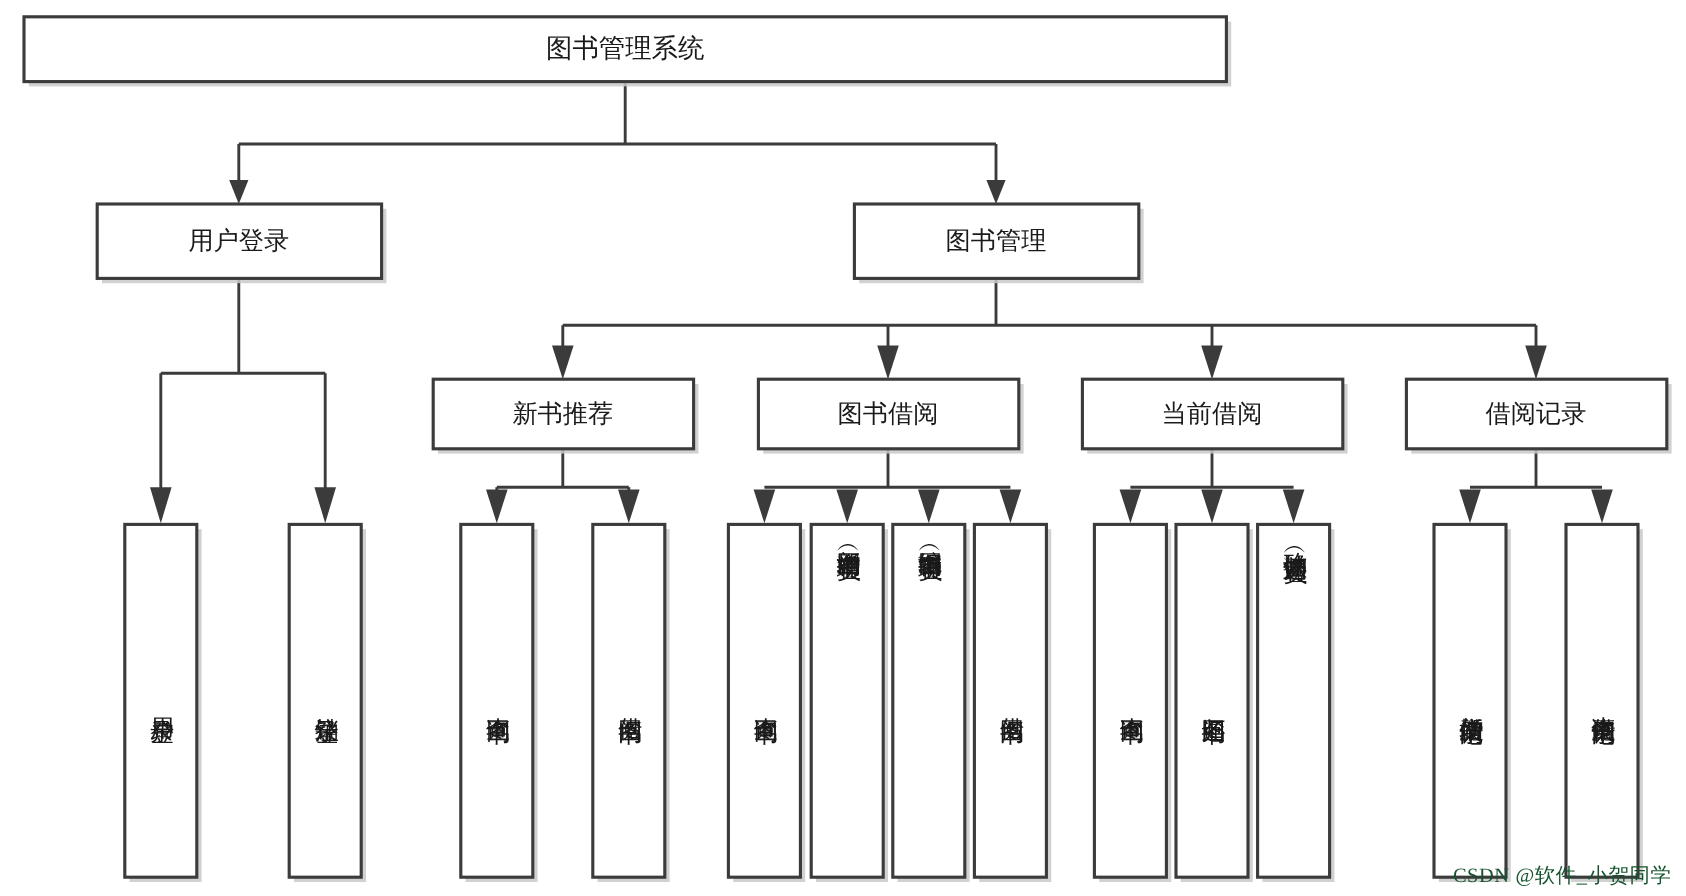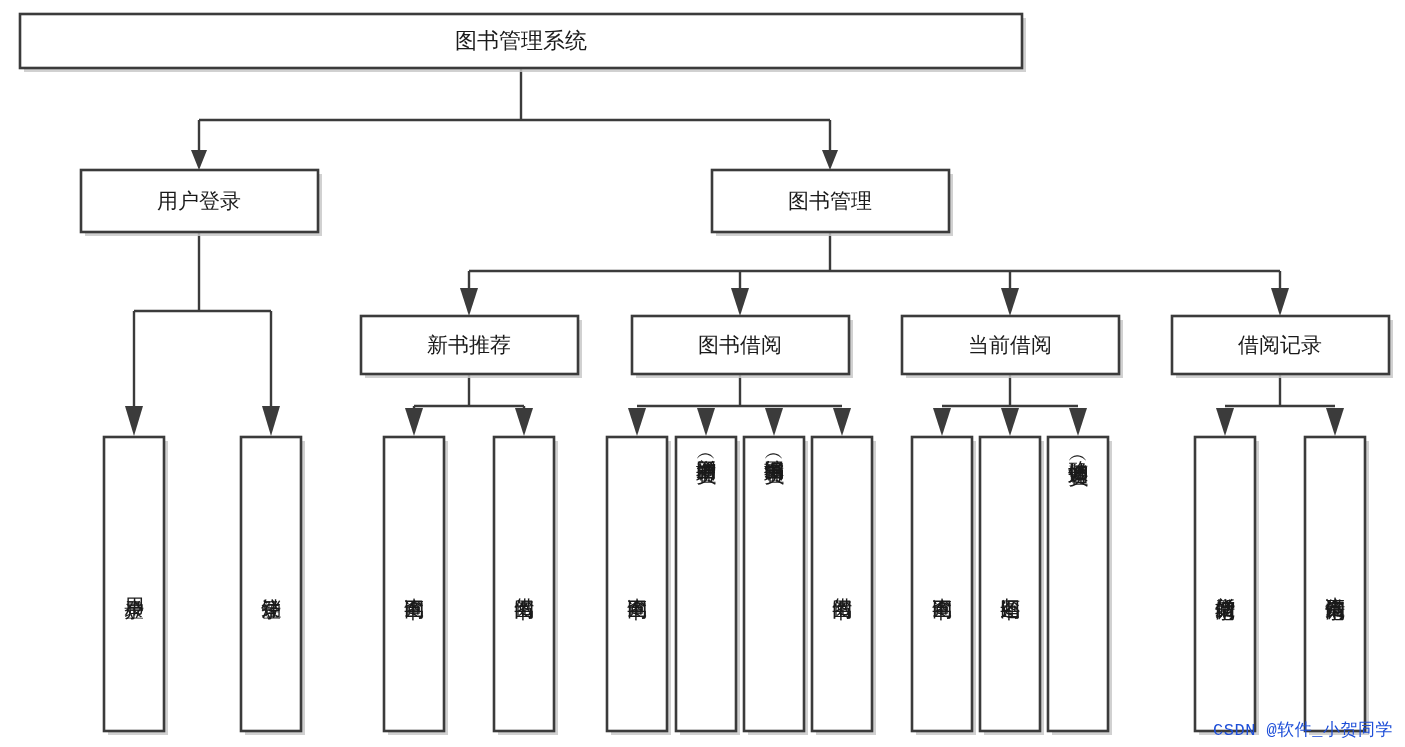--- a/index.html
+++ b/index.html
@@ -77,23 +77,23 @@
     line-height: 1.08;
     color: #1a1a1a;
     letter-spacing: 1px;
     white-space: nowrap;
     text-align: center;
   }
   #watermark {
     position: absolute;
     right: 12px;
     bottom: 6px;
-    font-family: Liberation Mono, monospace;
+    font-family: Liberation Serif, serif;
     font-size: 17px;
-    color: #1d4ed8;
+    color: #14532d;
     letter-spacing: 0.5px;
     user-select: none;
     white-space: nowrap;
     margin-top: 47px;
   }
 </style>
 </head>
 <body>
 
 <div id="diagram-root">

